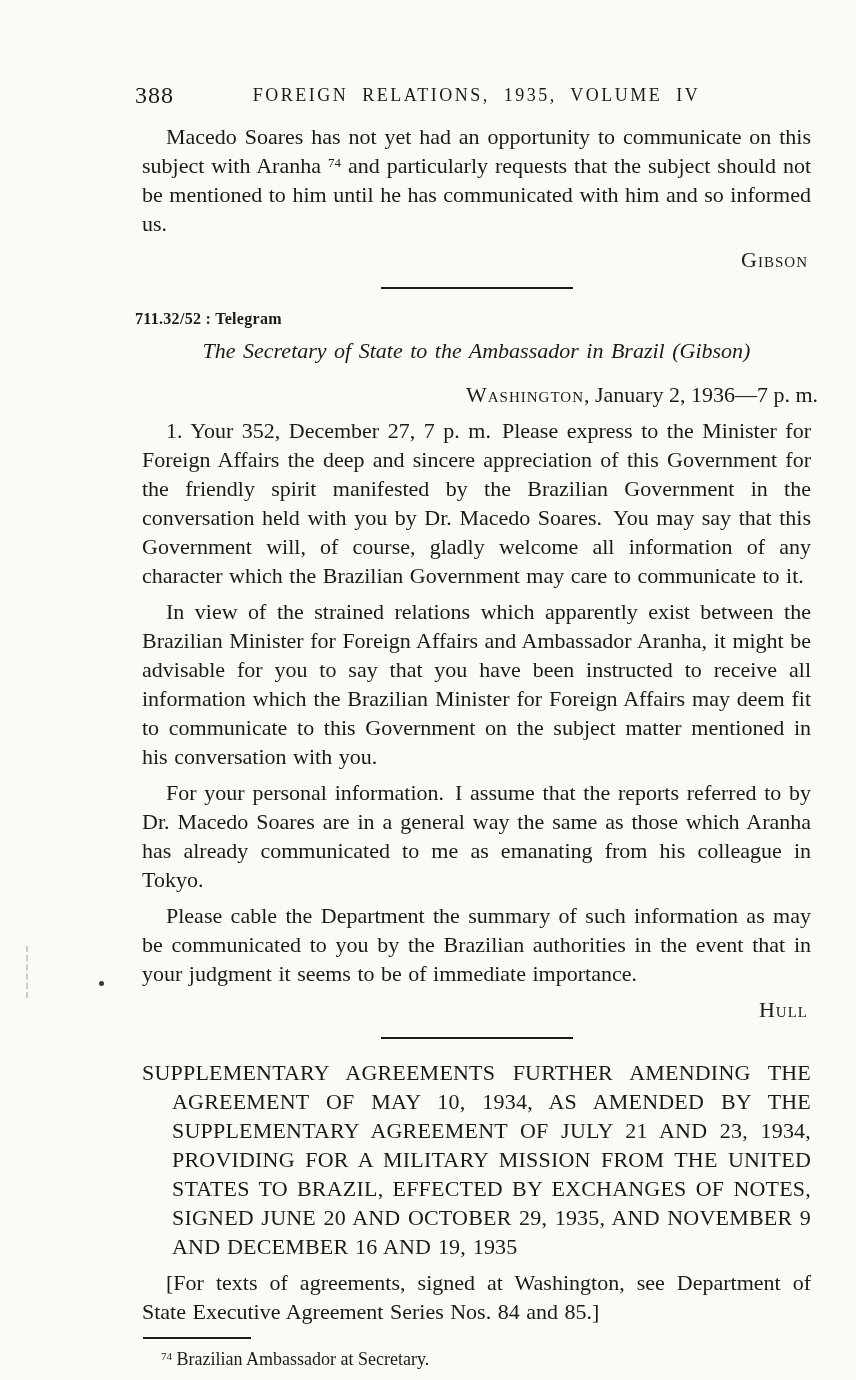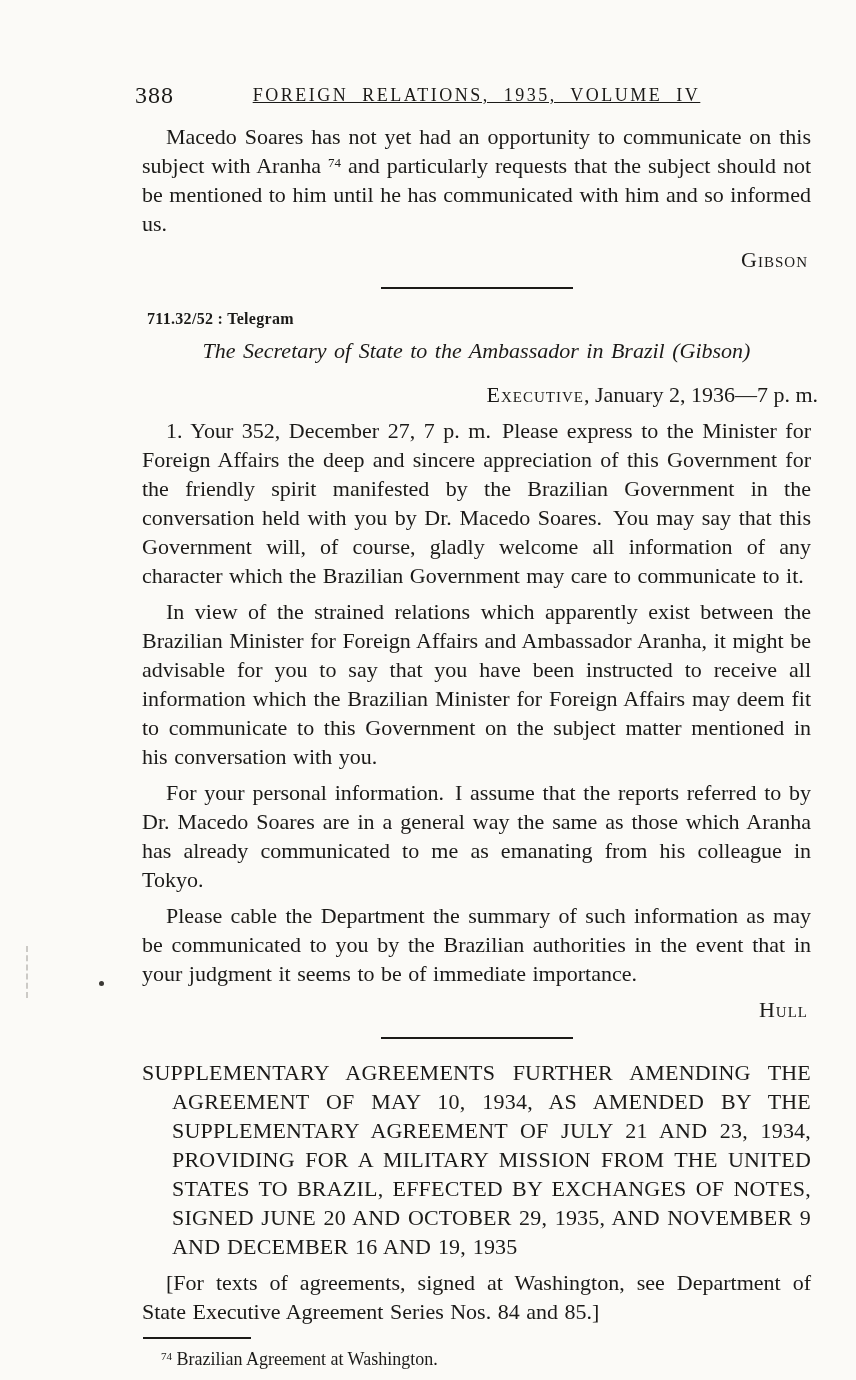--- a/index.html
+++ b/index.html
@@ -34,21 +34,20 @@
     font-size: 24px;
     letter-spacing: 1px;
   }
   .running-title {
     display: block;
     text-align: center;
     font-size: 18px;
     letter-spacing: 2.5px;
     word-spacing: 7px;
     padding-top: 3px;
-    text-decoration: underline;
   }
   p.body {
     margin: 7px;
     font-size: 22px;
     line-height: 29px;
     text-align: justify;
     word-spacing: 1px;
   }
   p.indent { text-indent: 24px; }
   .sc { font-variant: small-caps; letter-spacing: 1px; }
@@ -59,21 +58,21 @@
     text-align: right;
     padding-right: 10px;
   }
   .rule-center {
     border: 0;
     border-top: 2px solid #1b1a18;
     width: 192px;
     margin: 13px auto 19px auto;
   }
   .source-ref {
-    margin: 0 0 6px 12px;
+    margin: 0 0 6px 0;
     font-size: 16px;
     font-weight: bold;
     line-height: 22px;
     letter-spacing: 0.3px;
   }
   .doc-title {
     margin: 0 0 14px 0;
     font-size: 22px;
     line-height: 30px;
     font-style: italic;
@@ -154,33 +153,33 @@
     <p class="body indent"><span>Macedo Soares has not yet had an opportunity to communicate on this subject with Aranha</span> <sup class="fn-ref">74</sup> <span>and particularly requests that the subject should not be mentioned to him until he has communicated with him and so informed us.</span></p>
 
     <p class="sig-line"><span class="sc">Gibson</span></p>
 
     <hr class="rule-center">
 
     <p class="source-ref">711.32/52 : Telegram</p>
 
     <p class="doc-title">The Secretary of State to the Ambassador in Brazil (Gibson)</p>
 
-    <p class="dateline"><span class="sc">Executive</span><span>, January 2, 1936—7 p. m.</span></p>
+    <p class="dateline"><span class="sc">Washington</span><span>, January 2, 1936—7 p. m.</span></p>
 
     <p class="body indent">1. Your 352, December 27, 7 p. m. Please express to the Minister for Foreign Affairs the deep and sincere appreciation of this Government for the friendly spirit manifested by the Brazilian Government in the conversation held with you by Dr. Macedo Soares. You may say that this Government will, of course, gladly welcome all information of any character which the Brazilian Government may care to communicate to it.</p>
     <p class="body indent">In view of the strained relations which apparently exist between the Brazilian Minister for Foreign Affairs and Ambassador Aranha, it might be advisable for you to say that you have been instructed to receive all information which the Brazilian Minister for Foreign Affairs may deem fit to communicate to this Government on the subject matter mentioned in his conversation with you.</p>
     <p class="body indent">For your personal information. I assume that the reports referred to by Dr. Macedo Soares are in a general way the same as those which Aranha has already communicated to me as emanating from his colleague in Tokyo.</p>
     <p class="body indent">Please cable the Department the summary of such information as may be communicated to you by the Brazilian authorities in the event that in your judgment it seems to be of immediate importance.</p>
 
     <p class="sig-line"><span class="sc">Hull</span></p>
 
     <hr class="rule-center">
 
     <p class="body section-heading">SUPPLEMENTARY AGREEMENTS FURTHER AMENDING THE AGREEMENT OF MAY 10, 1934, AS AMENDED BY THE SUPPLEMENTARY AGREEMENT OF JULY 21 AND 23, 1934, PROVIDING FOR A MILITARY MISSION FROM THE UNITED STATES TO BRAZIL, EFFECTED BY EXCHANGES OF NOTES, SIGNED JUNE 20 AND OCTOBER 29, 1935, AND NOVEMBER 9 AND DECEMBER 16 AND 19, 1935</p>
 
     <p class="body indent bracket-note">[For texts of agreements, signed at Washington, see Department of State Executive Agreement Series Nos. 84 and 85.]</p>
 
     <hr class="footnote-rule">
 
-    <p class="footnote"><sup class="fn-ref">74</sup> <span>Brazilian Agreement at Washington.</span></p>
+    <p class="footnote"><sup class="fn-ref">74</sup> <span>Brazilian Ambassador at Secretary.</span></p>
 
   </div>
 </div>
 
 </body></html>

